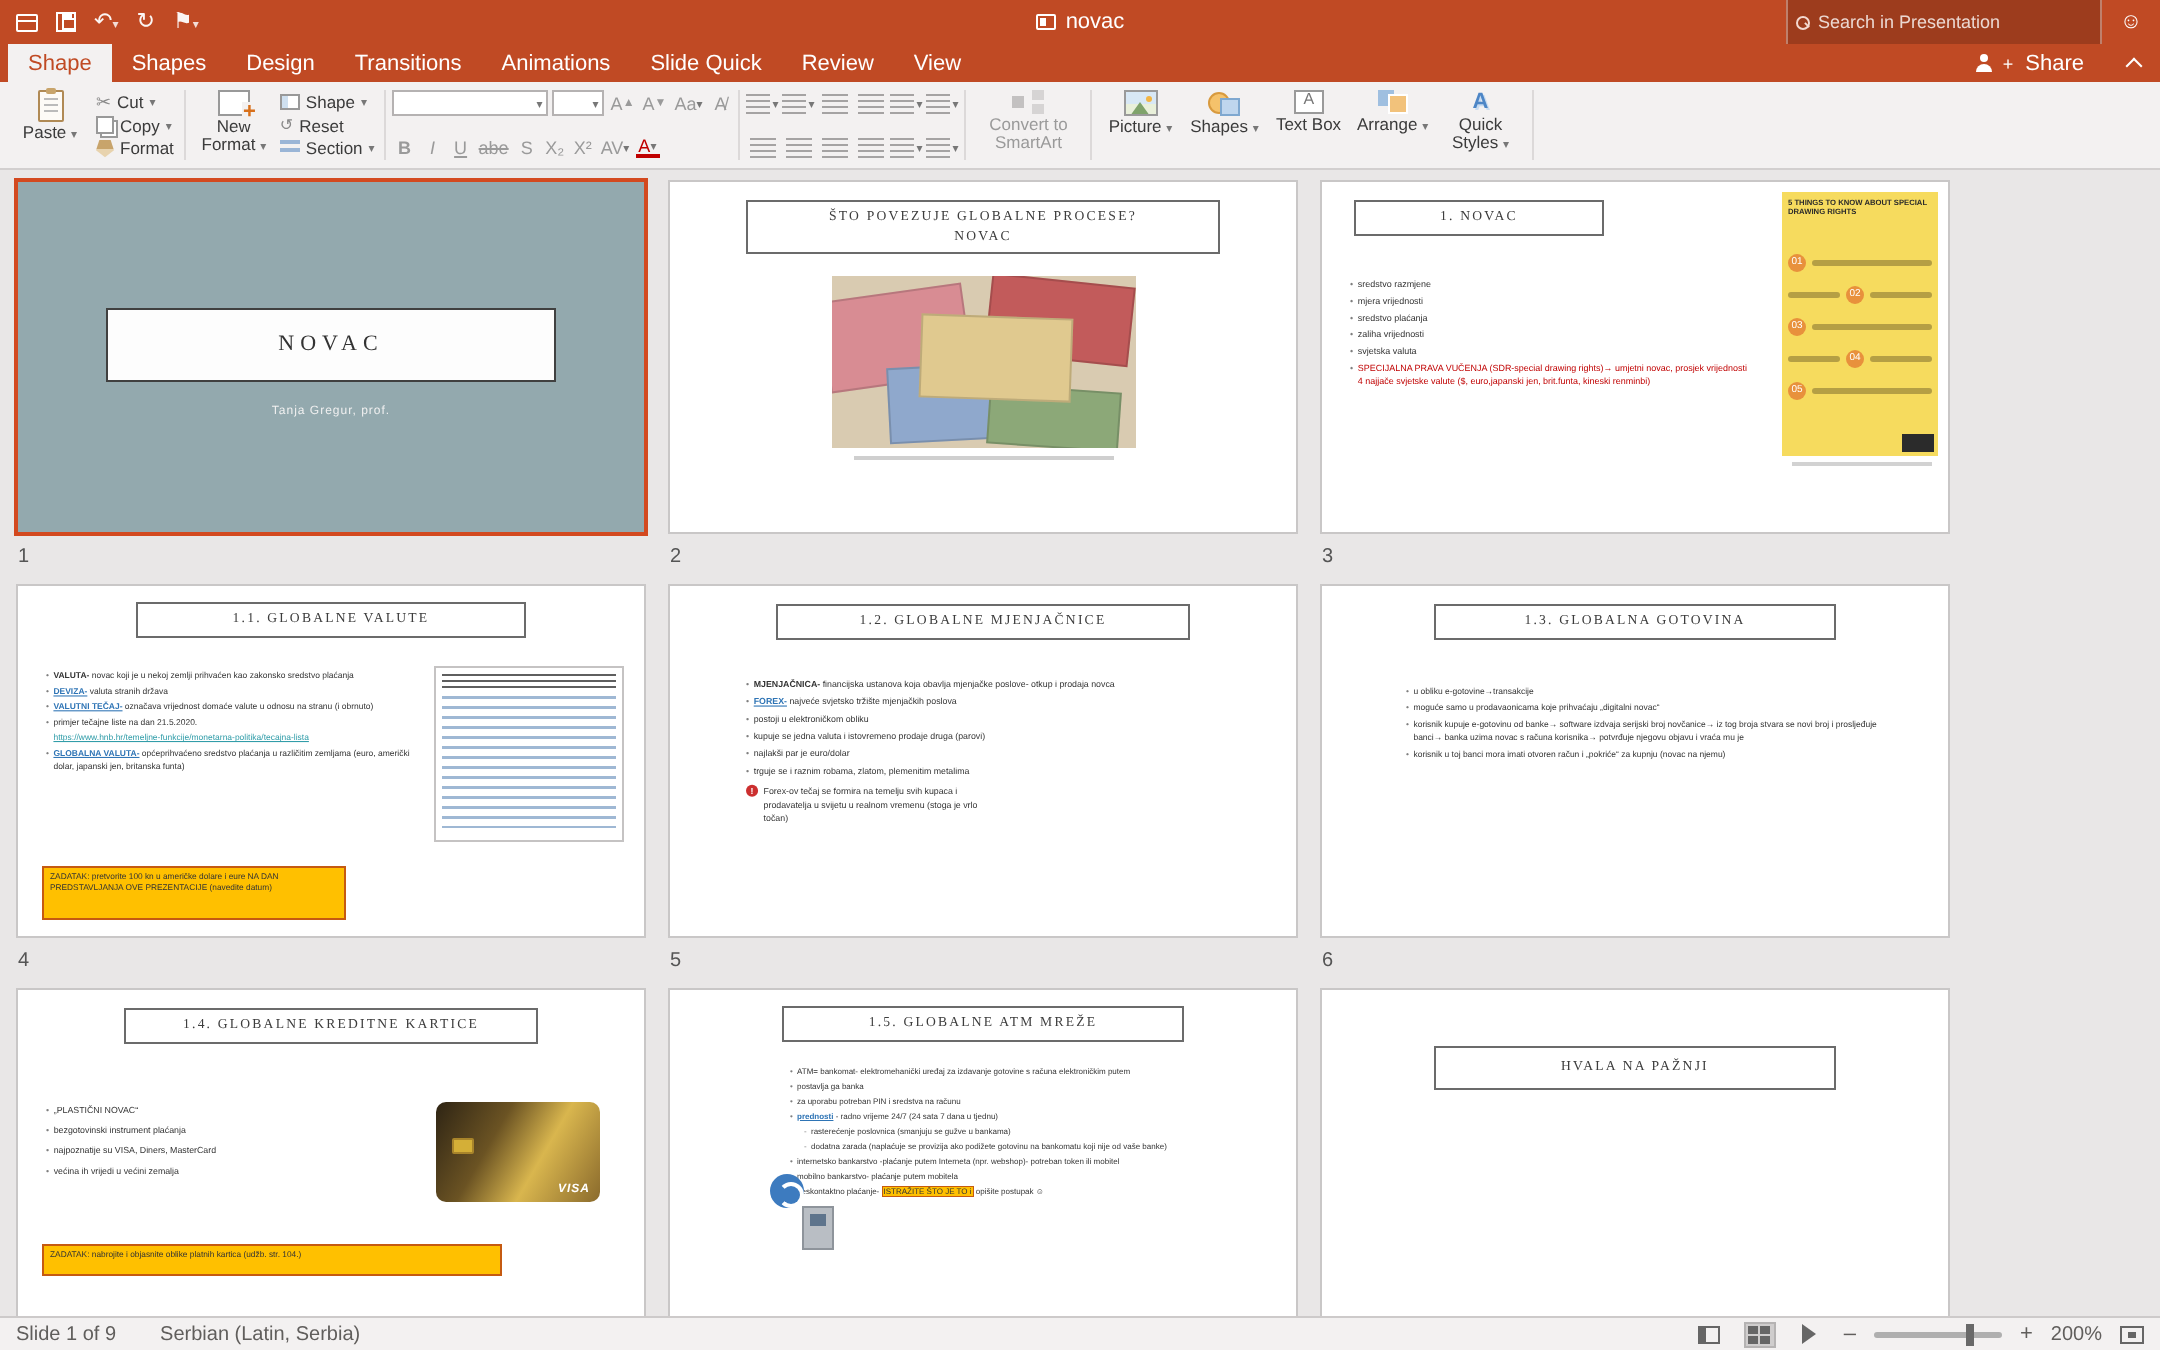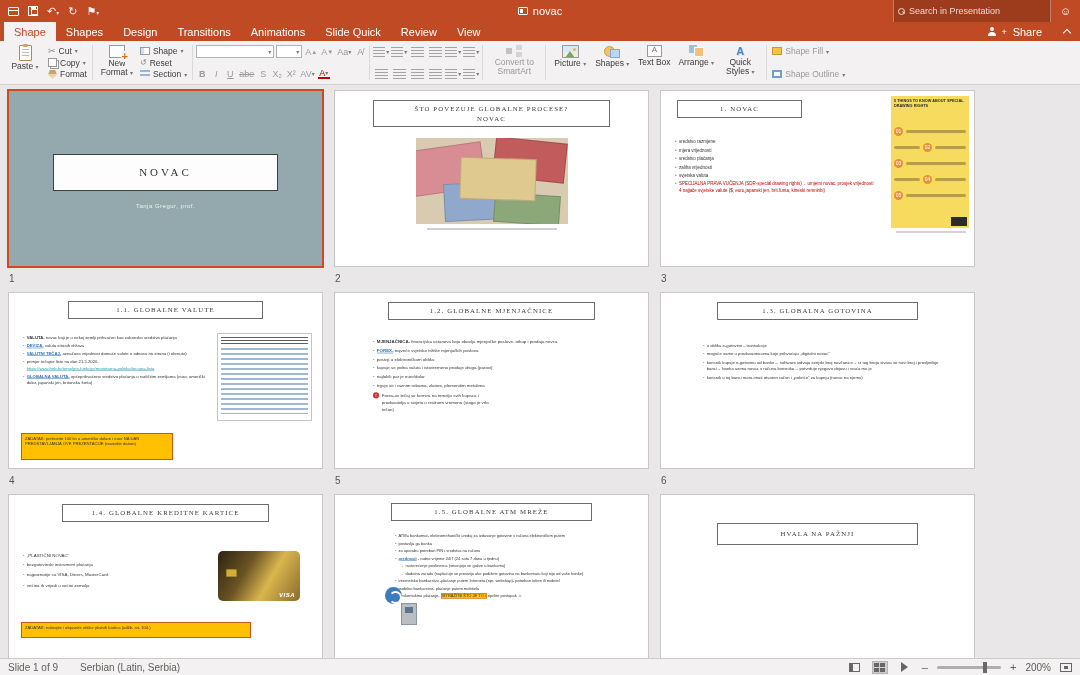--- a/index.html
+++ b/index.html
@@ -375,34 +375,20 @@
       <div class="bigbtn">
         <span class="ic-arrange"></span>
         <span><span>Arrange</span> <span class="caret">▾</span></span>
       </div>
       <div class="bigbtn" style="width:42px">
         <span class="ic-quick">A</span>
         <span><span>Quick Styles</span> <span class="caret">▾</span></span>
       </div>
     </div>
     <div class="vsep"></div>
-    <div class="rgroup">
-      <div class="minicol">
-        <div class="minibtn graybtn">
-            <span class="mi ic-fill"></span>
-            <span>Shape Fill</span> 
-            <span class="caret">▾</span>
-          </div>
-        <div class="minibtn graybtn">
-            <span class="mi ic-outline"></span>
-            <span>Shape Outline</span> 
-            <span class="caret">▾</span>
-          </div>
-      </div>
-    </div>
   </div>
 
   <div class="canvas">
     <div class="grid">
 
       <div class="cell">
         <div class="slide selected" style="background:#93A9AE">
           <div class="s1box">
               <span>NOVAC</span>
             </div>

